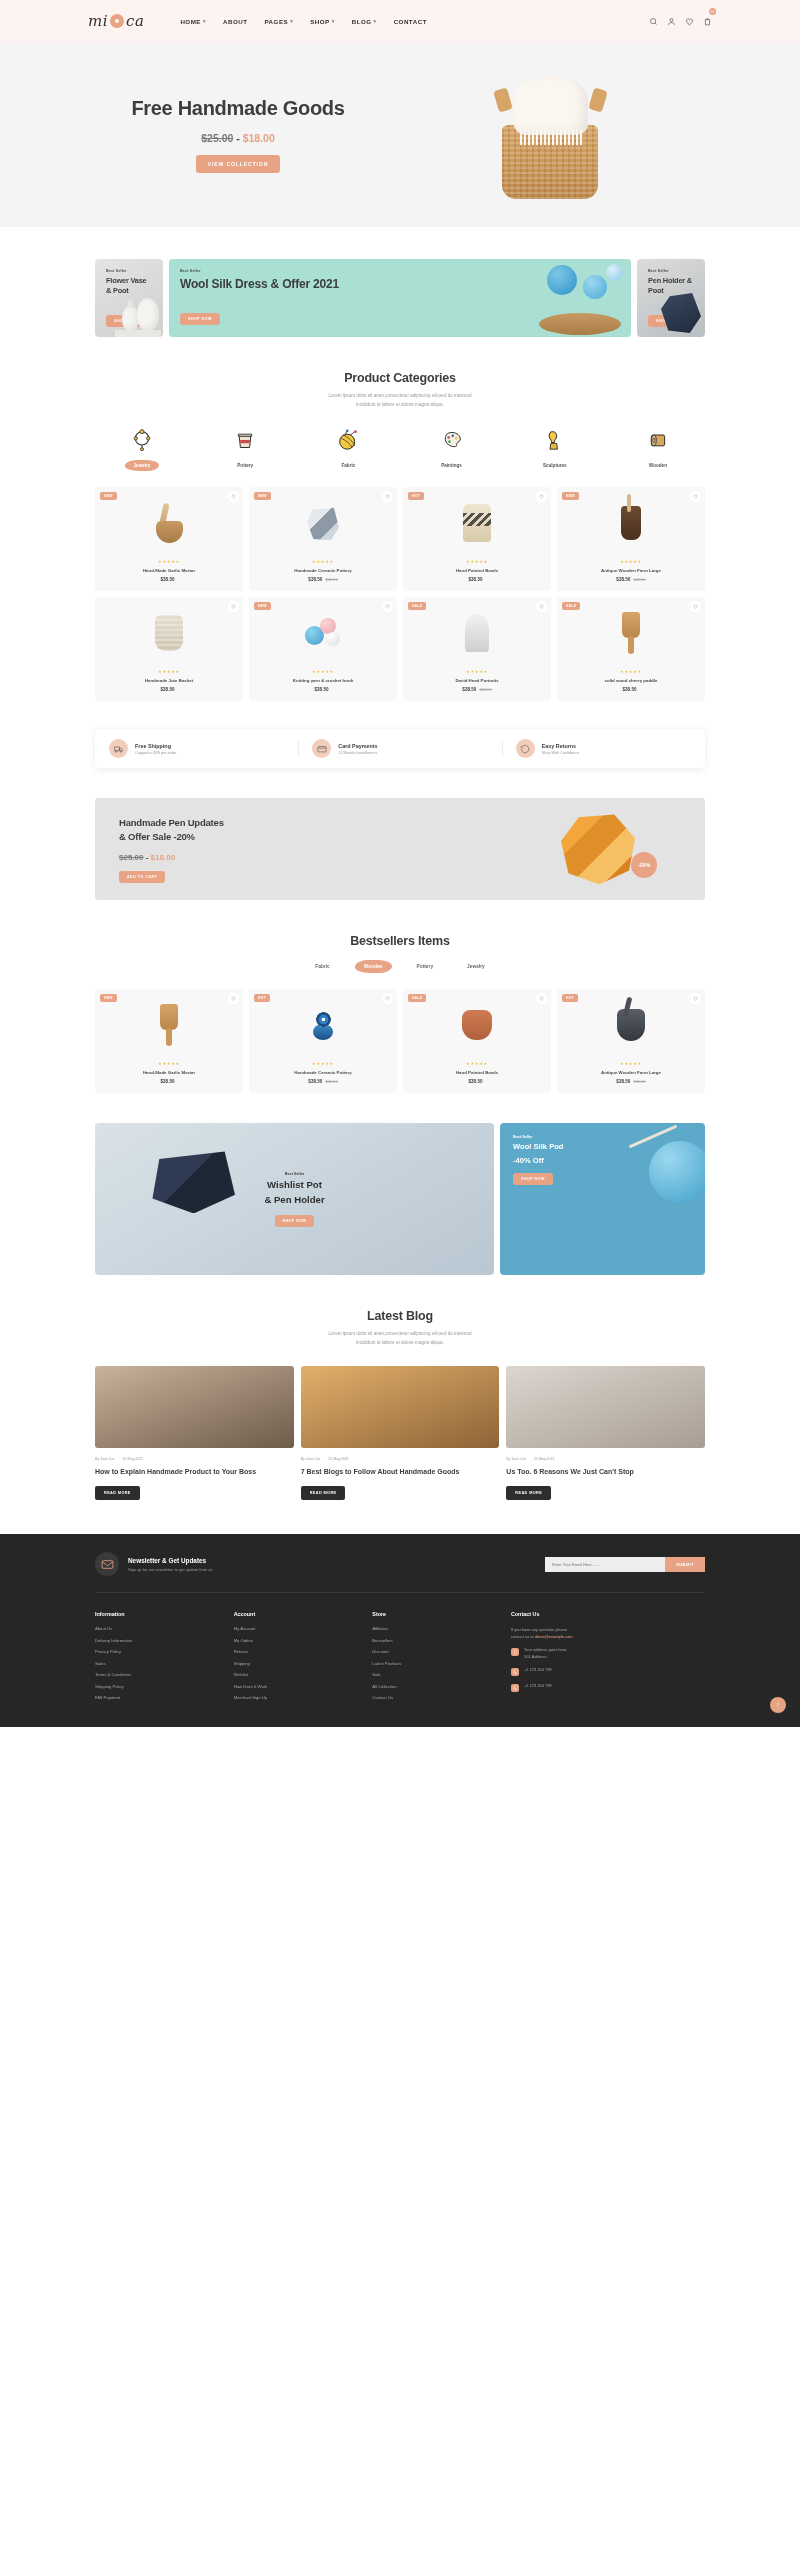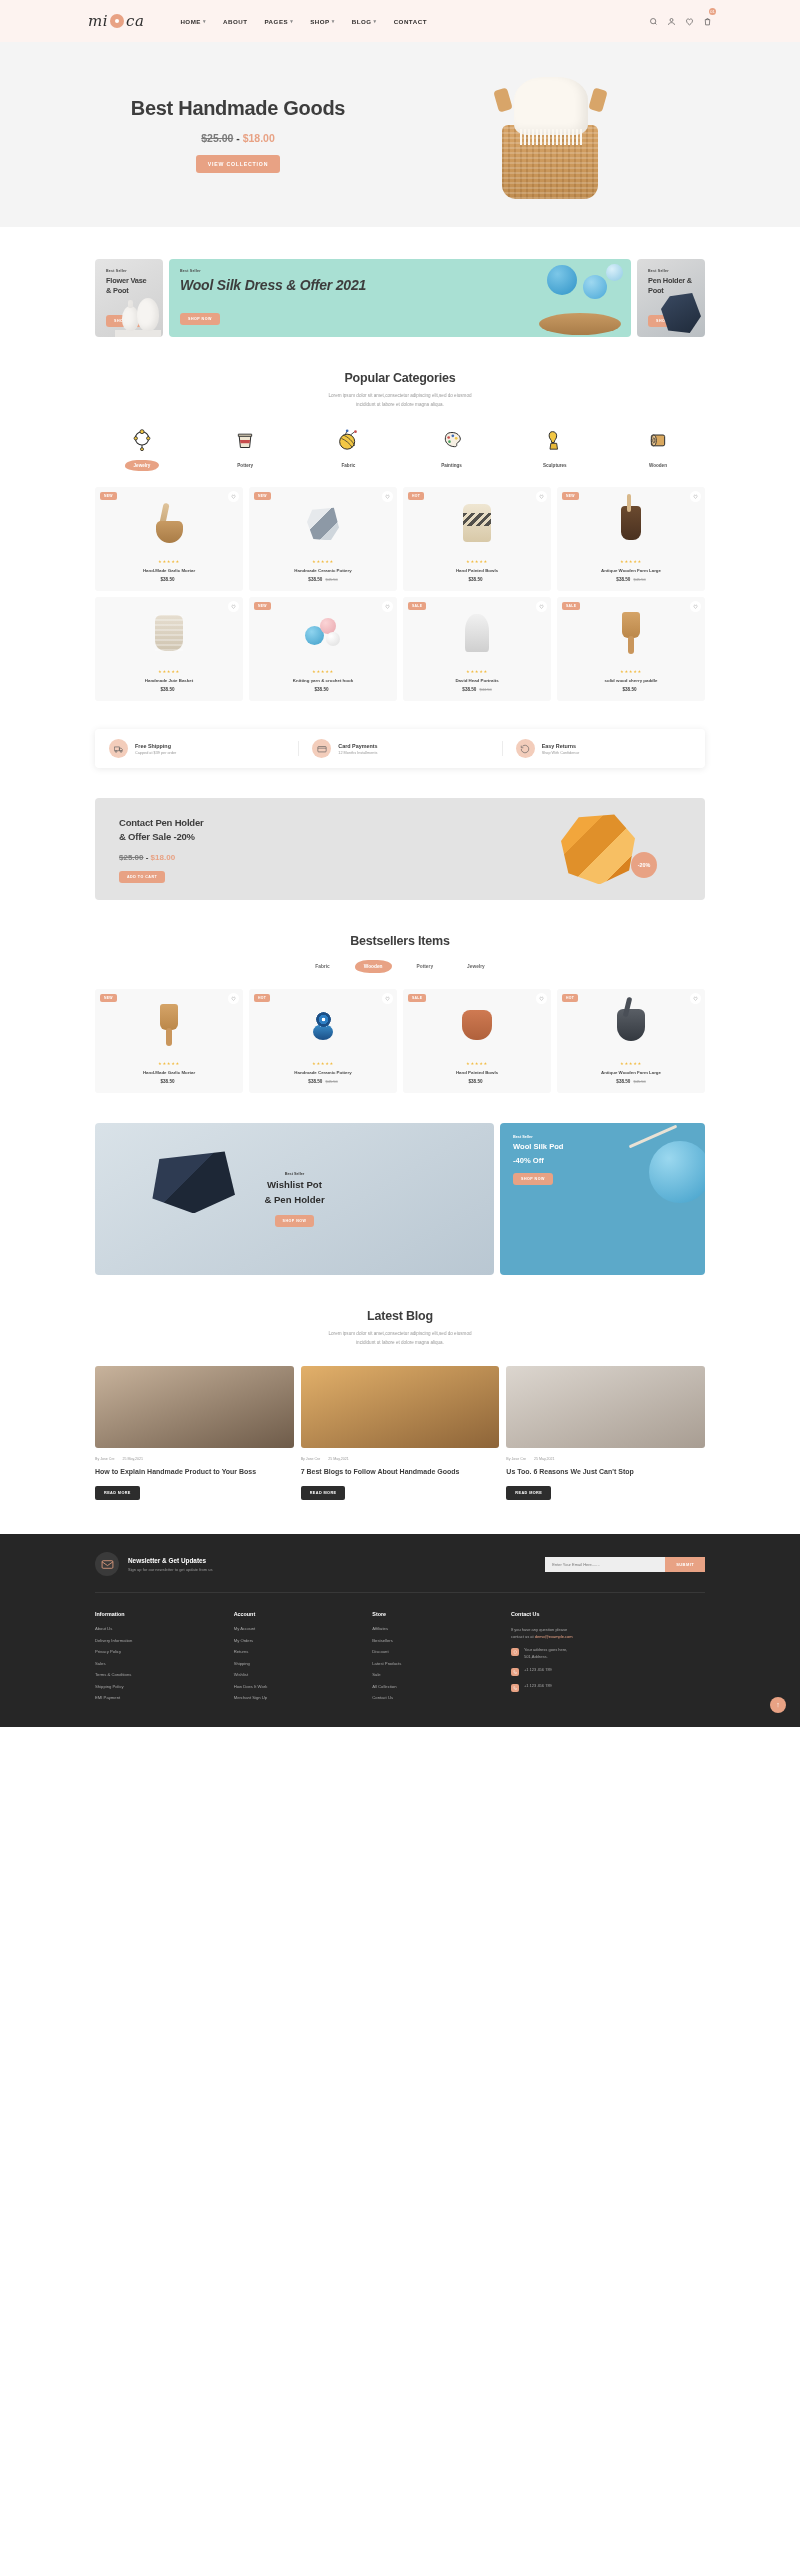--- a/index.html
+++ b/index.html
@@ -41,21 +41,21 @@
   .cloth{position:absolute;top:6px;left:26px;width:74px;height:58px;background:#fbf7f0;border-radius:40% 40% 18% 18%;box-shadow:inset -6px -4px 10px rgba(0,0,0,.07);}
   .cloth:after{content:"";position:absolute;bottom:-10px;left:6px;width:62px;height:16px;
     background:repeating-linear-gradient(90deg,#fbf7f0 0 2px,transparent 2px 4px);}
   .cards3 { display:flex; gap:6px; margin-top:32px;justify-content:flex-end; }
   .card3 { border-radius:4px; overflow:hidden; position:relative; padding:10px 11px; }
   .card3.a { width:68px; height:78px; background:linear-gradient(150deg,#e4e4e4,#cfcfcf); }
   .card3.b { flex:1; height:78px; background:#a9e0d3; }
   .card3.c { width:68px; height:78px; background:linear-gradient(150deg,#dcdcdc,#b9bec2); }
   .c3-tag { font-size:3.6px; font-weight:700; color:#4a4a4a; letter-spacing:.2px; }
   .c3-title { font-size:7.4px; font-weight:700; color:#3d3d3d; line-height:1.35; margin-top:3px; letter-spacing:-.2px;}
-  .card3.b .c3-title { font-size:14px;font-style:italic; }
+  .card3.b .c3-title { font-size:12px; }
   .btn-sm { display:inline-block; background:#e8a284; color:#fff; font-size:3.6px; font-weight:700; letter-spacing:.5px; padding:4px 8px; border-radius:3px; border:none; cursor:pointer; }
   .card3.a .btn-sm, .card3.c .btn-sm { position:absolute; bottom:10px; left:11px; }
   .card3.b .btn-sm { position:absolute; bottom:12px; left:11px; }
   
   .vases{position:absolute;right:2px;bottom:0;width:44px;height:48px;}
   .vase{position:absolute;bottom:6px;background:#f6f4f1;border-radius:50% 50% 44% 44%;box-shadow:inset -3px -2px 6px rgba(0,0,0,.08);}
   .vase.v1{width:17px;height:25px;right:22px;} .vase.v2{width:22px;height:33px;right:2px;}
   .vase.neck{width:5px;height:8px;border-radius:2px;bottom:29px;right:28px;background:#f6f4f1;}
   .shelf{position:absolute;bottom:0;right:0;width:46px;height:7px;background:#e9e7e4;}
   .yarnart{position:absolute;right:4px;bottom:2px;width:120px;height:72px;}
@@ -265,21 +265,21 @@
             </svg>
           <span class="cart-badge">01</span>
         </span>
       </div>
     </div>
   </div>
 
   <div class="hero">
     <div class="hero-inner">
       <div class="hero-left">
-        <div class="hero-title">Best Handmade Goods</div>
+        <div class="hero-title">Free Handmade Goods</div>
         <div class="hero-price">
           <span class="old">$25.00</span>
           <span>-</span>
           <span class="new">$18.00</span>
         </div>
         <button class="btn-primary">VIEW COLLECTION</button>
       </div>
       <div class="hero-right">
         <div class="basket">
           <div class="basket-ear l"></div>
@@ -317,21 +317,21 @@
         </div>
       </div>
       <div class="card3 c">
         <div class="c3-tag">Best Seller</div>
         <div class="c3-title">Pen Holder &amp; Poot</div>
         <button class="btn-sm">SHOP NOW</button>
         <div class="penholder"></div>
       </div>
     </div>
 
-    <div class="sec-title">Popular Categories</div>
+    <div class="sec-title">Product Categories</div>
     <div class="sec-sub">
       <div>Lorem ipsum dolor sit amet,consectetur adipiscing elit,sed do eiusmod</div>
       <div>incididunt ut labore et dolore magna aliqua.</div>
     </div>
     <div class="cats">
       <div class="cat active">
         <div class="cat-ico">
           <svg width="20" height="22" viewBox="0 0 24 26">
               <circle cx="12" cy="11" r="8" fill="none" stroke="#2e2e2e" stroke-width="1.3"></circle>
               <circle cx="12" cy="3" r="2.4" fill="#f2c744" stroke="#2e2e2e" stroke-width="1"></circle>
@@ -562,21 +562,21 @@
         <div>
           <div class="svc-t">Easy Returns</div>
           <div class="svc-s">Shop With Confidence</div>
         </div>
       </div>
     </div>
 
     <div class="promo">
       <div class="promo-l">
         <div class="promo-t">
-          <div>Contact Pen Holder</div>
+          <div>Handmade Pen Updates</div>
           <div>&amp; Offer Sale -20%</div>
         </div>
         <div class="promo-p">
           <span class="old">$25.00</span>
           <span>-</span>
           <span class="new">$18.00</span>
         </div>
         <button class="btn-sm" style="margin-top:9px;">ADD TO CART</button>
       </div>
       <div class="promo-art"></div>

